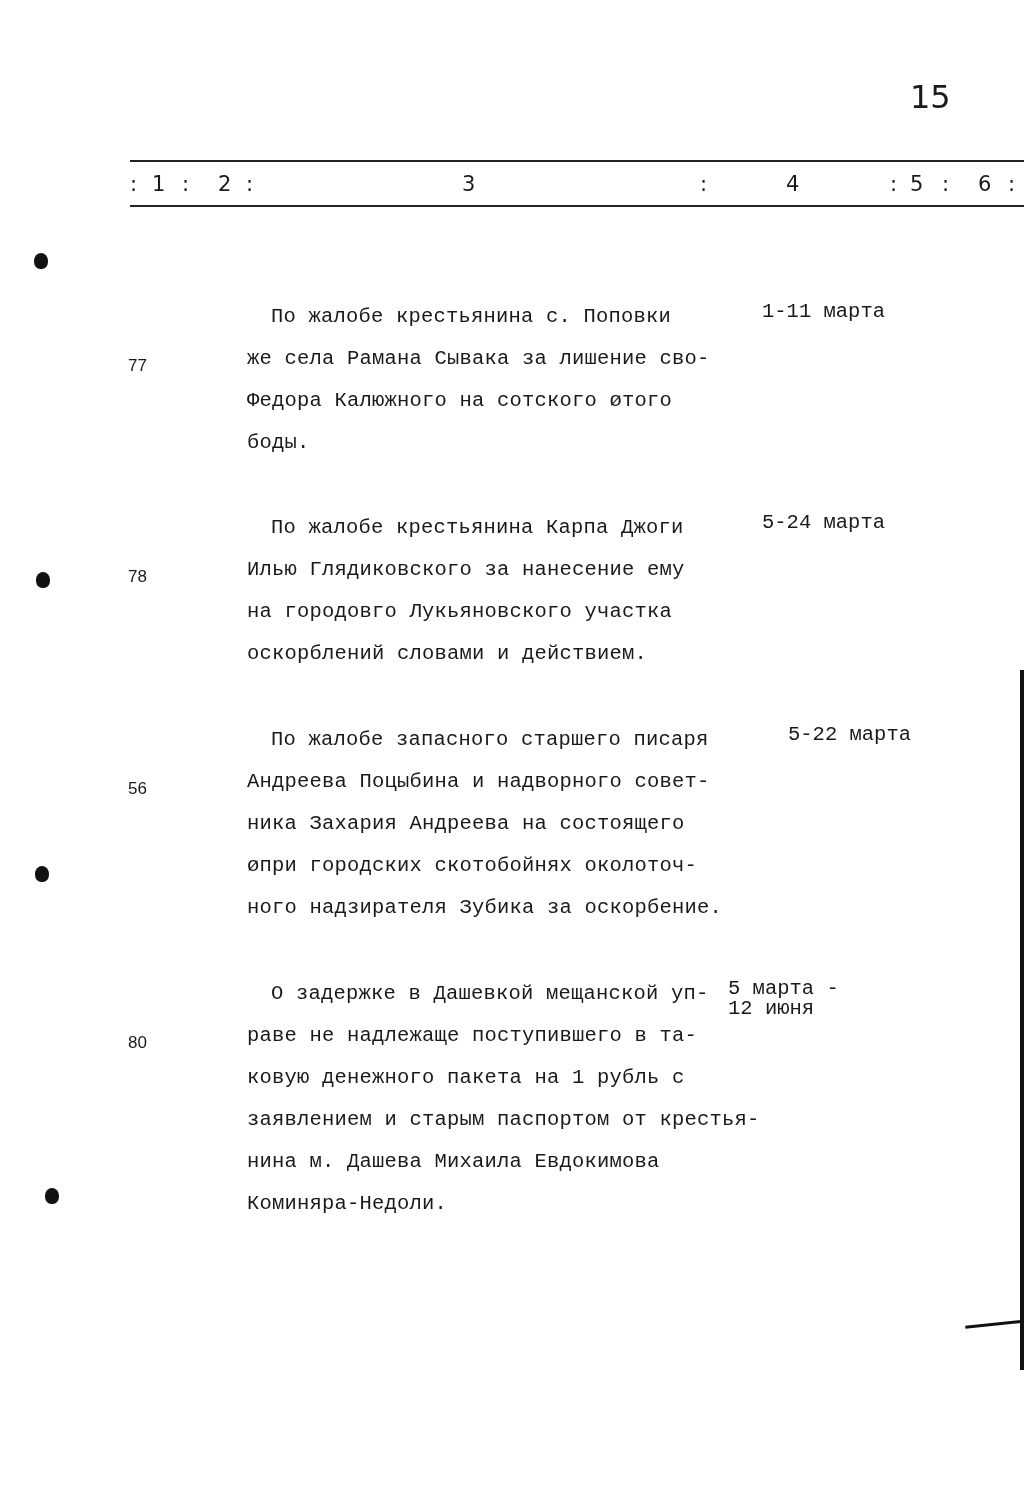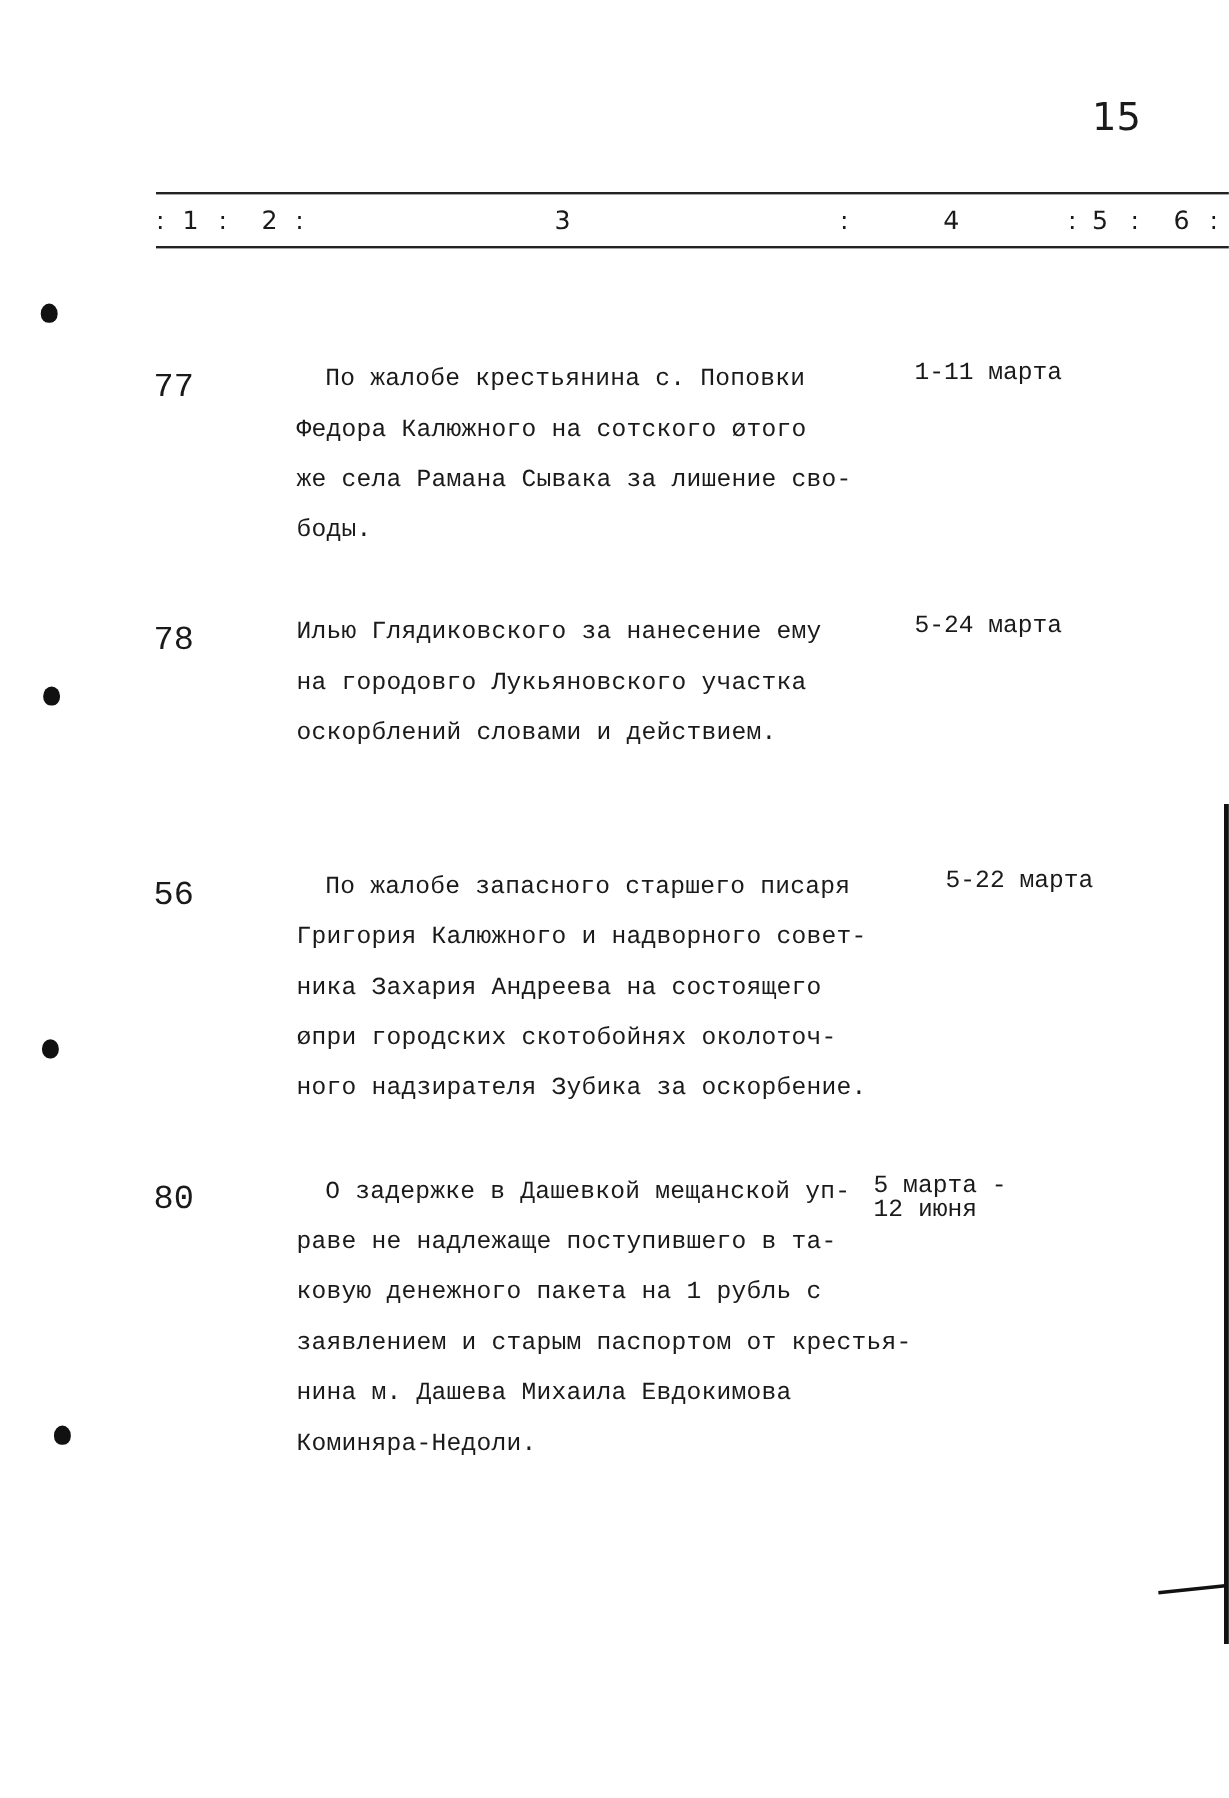--- a/index.html
+++ b/index.html
@@ -7,22 +7,22 @@
          font-family: "Liberation Mono", "DejaVu Sans Mono", monospace; color: #1a1a1a; }
   .page-number { position: absolute; left: 910px; top: 78px; font-size: 32px;
                  font-family: "DejaVu Sans", sans-serif; }
   .rule { position: absolute; left: 130px; right: 0; height: 2px; background: #222; }
   .rule.top { top: 160px; }
   .rule.bottom { top: 205px; }
   .header { position: absolute; top: 172px; left: 120px; width: 904px; height: 30px;
             font-size: 21px; font-family: "DejaVu Sans", sans-serif; }
   .header span { position: absolute; }
   .entry { position: absolute; left: 0; width: 1024px; }
-  .entry .num { position: absolute; left: 128px; font-size: 28px;
-                font-family: Liberation Mono, monospace; }
+  .entry .num { position: absolute; left: 128px; font-size: 17px;
+                font-family: Liberation Sans, sans-serif; margin-top: 48px; }
   .entry .text { position: absolute; left: 247px; width: 540px; font-size: 20.5px;
                  line-height: 42px; letter-spacing: 0.2px; }
   .entry .text .line { display: block; white-space: pre; }
   .entry .text .line.indent { padding-left: 24px; }
   .entry .date { position: absolute; left: 762px; font-size: 20.5px; white-space: pre; line-height: 20px; }
   .punch { position: absolute; width: 14px; height: 16px; background: #111; border-radius: 50% 50% 45% 45%; }
   .right-edge { position: absolute; left: 1020px; top: 670px; width: 4px; height: 700px; background: #111; }
   .stroke { position: absolute; left: 965px; top: 1320px; width: 56px; height: 3px; background: #111;
             transform: rotate(-6deg); transform-origin: right center; }
 </style>
@@ -46,42 +46,43 @@
   <span style="left:822px">:</span>
   <span style="left:858px">6</span>
   <span style="left:888px">:</span>
 </div>
 <div class="rule bottom"></div>
 
 <div class="entry" style="top:296px">
   <div class="num" style="top:12px">77</div>
   <div class="text">
     <span class="line indent">По жалобе крестьянина с. Поповки</span>
+    <span class="line">же села Рамана Сывака за лишение сво-</span>
     <span class="line">Федора Калюжного на сотского øтого</span>
-    <span class="line">же села Рамана Сывака за лишение сво-</span>
     <span class="line">боды.</span>
   </div>
   <div class="date" style="top:6px">1-11 марта</div>
 </div>
 
 <div class="entry" style="top:507px">
   <div class="num" style="top:12px">78</div>
   <div class="text">
+    <span class="line indent">По жалобе крестьянина Карпа Джоги</span>
     <span class="line">Илью Глядиковского за нанесение ему</span>
     <span class="line">на городовго Лукьяновского участка</span>
     <span class="line">оскорблений словами и действием.</span>
   </div>
   <div class="date" style="top:6px">5-24 марта</div>
 </div>
 
 <div class="entry" style="top:719px">
   <div class="num" style="top:12px">56</div>
   <div class="text">
     <span class="line indent">По жалобе запасного старшего писаря</span>
-    <span class="line">Григория Калюжного и надворного совет-</span>
+    <span class="line">Андреева Поцыбина и надворного совет-</span>
     <span class="line">ника Захария Андреева на состоящего</span>
     <span class="line">øпри городских скотобойнях околоточ-</span>
     <span class="line">ного надзирателя Зубика за оскорбение.</span>
   </div>
   <div class="date" style="top:6px; left:788px">5-22 марта</div>
 </div>
 
 <div class="entry" style="top:973px">
   <div class="num" style="top:12px">80</div>
   <div class="text">

